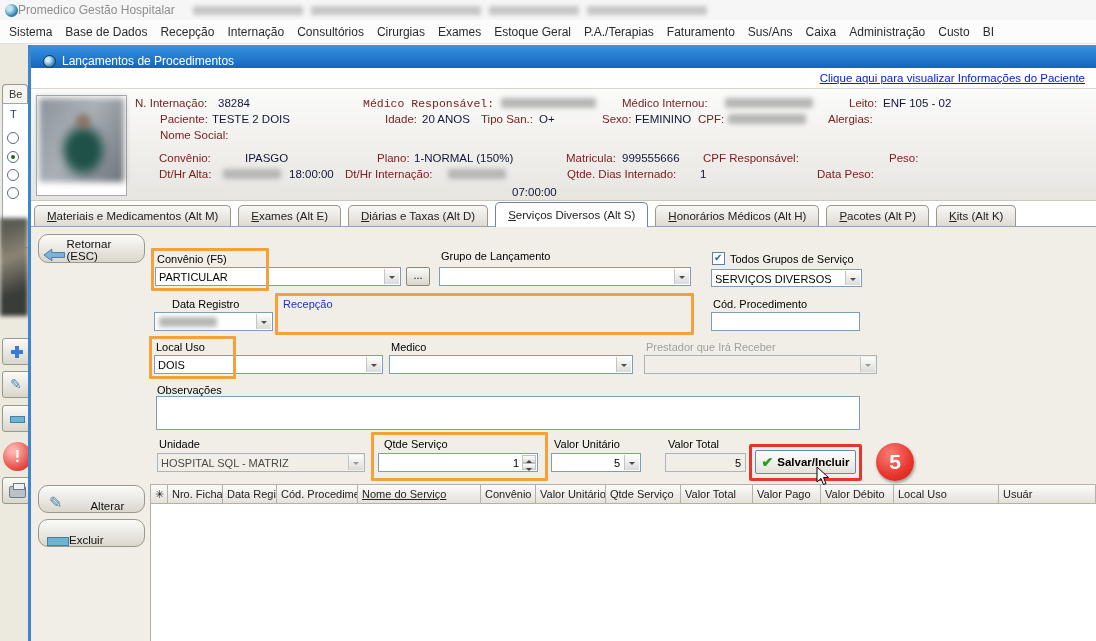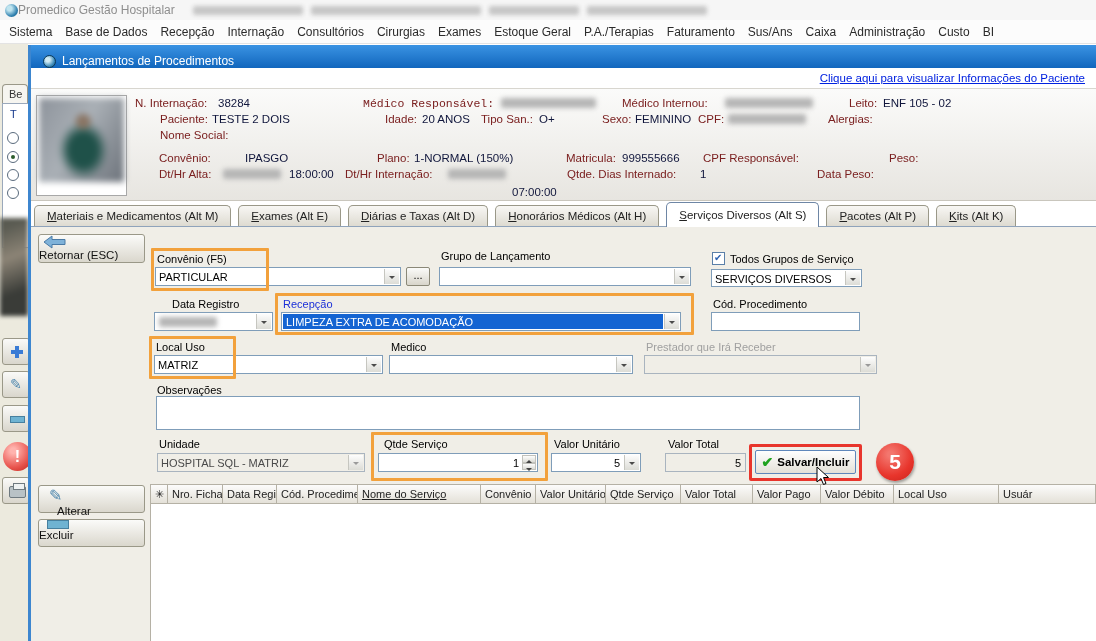--- a/index.html
+++ b/index.html
@@ -51,21 +51,21 @@
   .blurval { position:absolute; height:10px; background:#b5b5b5; border-radius:2px; filter:blur(2.5px); }
 
   
   .tabs { position:absolute; left:34px; top:203px; width:1060px; height:24px; display:flex; align-items:flex-end; gap:7px; font-size:11.5px; }
   .tab { height:22px; background:linear-gradient(#f8f7f4,#dcd9cf); border:1px solid #9a9888; border-bottom:none; border-radius:5px 5px 0 0; padding:4px 12px 0 12px; color:#222; white-space:nowrap; cursor:pointer; }
   .tab.active { height:25px; background:#fff; border-color:#6e86a5; padding-top:6px; position:relative; z-index:3; }
   .accel { text-decoration:underline; }
 
   
   .content { position:absolute; left:31px; top:226px; width:1065px; height:415px; background:#f0eee7; border-top:1px solid #8fa3bb; }
-  .side-btn { position:absolute; width:107px; height:29px; background:linear-gradient(#fbfbf9,#dad7cd); border:1px solid #9a9888; border-radius:3px; font-size:11.5px; color:#111; display:flex; align-items:flex-start; cursor:pointer;flex-direction:column; }
+  .side-btn { position:absolute; width:107px; height:29px; background:linear-gradient(#fbfbf9,#dad7cd); border:1px solid #9a9888; border-radius:10px; font-size:11.5px; color:#111; display:flex; align-items:flex-end; cursor:pointer; }
   .grid-area { position:absolute; left:150px; top:504px; width:946px; height:137px; background:#fff; border-left:1px solid #b5b1a5; }
 
   .groupbox { position:absolute; left:150px; top:229px; width:941px; height:254px; border:1px solid #96a8c0; background:#f0eee7; }
   .group-header { height:18px; background:linear-gradient(#ffffff,#dde4ee); border-bottom:1px solid #96a8c0; color:#16459e; font-size:11.5px; padding:2px 0 0 6px; }
 
   .flabel { position:absolute; font-size:11px; color:#000; white-space:nowrap; }
   .combo, .tfield { position:absolute; height:19px; background:#fff; border:1px solid #7f9db9; font-size:11px; color:#000; }
   .combo .ctext { position:absolute; left:3px; top:3px; white-space:nowrap; }
   .drop { position:absolute; right:1px; top:1px; bottom:1px; width:15px; background:linear-gradient(#fdfdfd,#dcdcd6); border-left:1px solid #c6c6c0; }
   .drop::after { content:""; position:absolute; left:4px; top:7px; border:3.5px solid transparent; border-top-color:#4b4b4b; }
@@ -205,22 +205,22 @@
     <span class="pvalue" style="left:481px; top:79px;margin-top:18px;">07:00:00</span>
     <span class="plabel" style="left:536px; top:79px;">Qtde. Dias Internado:</span>
     <span class="pvalue" style="left:669px; top:79px;">1</span>
     <span class="plabel" style="left:786px; top:79px;">Data Peso:</span>
   </div>
 
   <div class="tabs">
     <div class="tab"><span class="accel">M</span><span>ateriais e Medicamentos (Alt M)</span></div>
     <div class="tab"><span class="accel">E</span><span>xames (Alt E)</span></div>
     <div class="tab"><span class="accel">D</span><span>iárias e Taxas (Alt D)</span></div>
+    <div class="tab active"><span class="accel">S</span><span>erviços Diversos (Alt S)</span></div>
     <div class="tab"><span class="accel">H</span><span>onorários Médicos (Alt H)</span></div>
-    <div class="tab active"><span class="accel">S</span><span>erviços Diversos (Alt S)</span></div>
     <div class="tab"><span class="accel">P</span><span>acotes (Alt P)</span></div>
     <div class="tab"><span class="accel">K</span><span>its (Alt K)</span></div>
   </div>
 
   <div class="content"></div>
 
   <div class="side-btn" style="left:38px; top:234px;">
     <svg width="24" height="14" viewBox="0 0 24 14" style="margin-left:4px;">
         <path d="M9 1 L9 4.5 L22 4.5 L22 9.5 L9 9.5 L9 13 L1 7 Z" fill="#7fb2d9" stroke="#4a7aa5" stroke-width="1"></path>
       </svg>
@@ -253,31 +253,27 @@
     <span class="drop"></span>
   </div>
   <div class="hl-orange" style="left:151px; top:248px; width:118px; height:43px;"></div>
 
   <span class="flabel" style="left:172px; top:298px;">Data Registro</span>
   <div class="combo" style="left:154px; top:312px; width:119px;">
     <span class="blurval" style="left:4px; top:4px; width:58px; position:absolute;"></span>
     <span class="drop"></span>
   </div>
   <span class="flabel" style="left:283px; top:298px; color:#1a2fd8;">Recepção</span>
-  <div class="combo" style="left:281px; top:312px; width:400px;">
-    <span class="sel-fill">LIMPEZA EXTRA DE ACOMODAÇÃO</span>
-    <span class="drop"></span>
-  </div>
   <span class="flabel" style="left:713px; top:298px;">Cód. Procedimento</span>
   <div class="tfield" style="left:711px; top:312px; width:149px;"></div>
   <div class="hl-orange" style="left:275px; top:293px; width:419px; height:42px;"></div>
 
   <span class="flabel" style="left:156px; top:341px;">Local Uso</span>
   <div class="combo" style="left:154px; top:355px; width:229px;">
-    <span class="ctext">MATRIZ</span>
+    <span class="ctext">DOIS</span>
     <span class="drop"></span>
   </div>
   <span class="flabel" style="left:391px; top:341px;">Medico</span>
   <div class="combo" style="left:389px; top:355px; width:244px;">
     <span class="drop"></span>
   </div>
   <span class="flabel" style="left:646px; top:341px; color:#a0a0a0;">Prestador que Irá Receber</span>
   <div class="combo disabled" style="left:644px; top:355px; width:233px;">
     <span class="drop"></span>
   </div>

